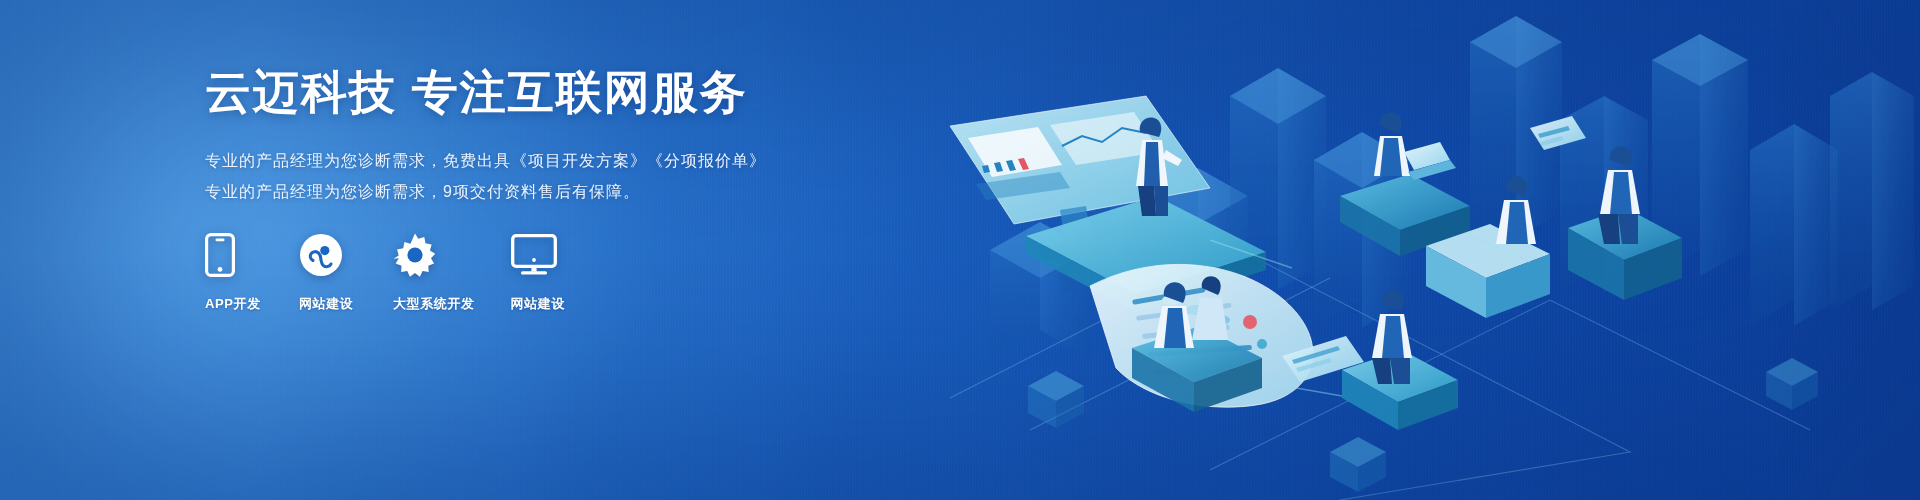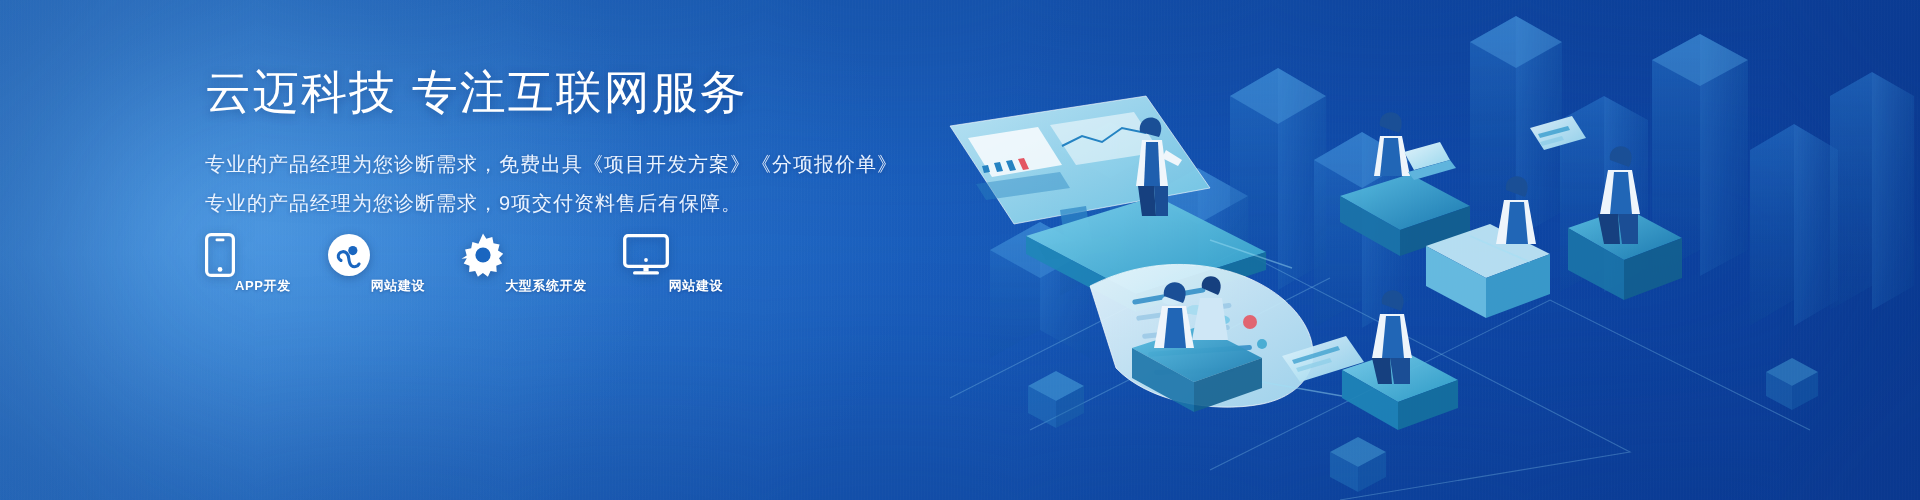--- a/index.html
+++ b/index.html
@@ -28,38 +28,38 @@
     pointer-events:none;
   }
   .vignette{
     position:absolute;inset:0;pointer-events:none;
     box-shadow:inset 0 0 200px 60px rgba(8,40,110,0.35);
   }
 
   
   .copy{position:absolute;left:205px;top:64px;width:760px;z-index:6;}
   .headline{
-    font-size:46px;font-weight:normal;color:#ffffff;letter-spacing:2px;
+    font-size:46px;font-weight:bold;color:#ffffff;letter-spacing:2px;
     line-height:1.25;margin:0 0 24px 0;white-space:nowrap;
     text-shadow:0 2px 10px rgba(6,35,95,0.35);
   }
   .sub-line{
-    font-size:20px;color:#eaf3ff;line-height:1.85;letter-spacing:1px;
+    font-size:16px;color:#eaf3ff;line-height:1.85;letter-spacing:1px;
     margin:0;white-space:nowrap;font-weight:normal;
     text-shadow:0 1px 4px rgba(6,35,95,0.30);
   }
   .sub-line + .sub-line{margin-top:2px;}
 
   
   .services{
     position:absolute;left:205px;top:232px;display:flex;align-items:flex-end;
     gap:36px;z-index:6;
   }
   .service{
-    display:flex;align-items:flex-end;width:auto;min-width:58px;
+    display:flex;flex-direction:column;align-items:flex-start;width:auto;min-width:58px;
     cursor:pointer;
   }
   .svc-icon{
     height:46px;display:flex;align-items:center;justify-content:center;
     margin-bottom:17px;
   }
   .svc-icon svg{display:block;filter:drop-shadow(0 2px 5px rgba(5,30,85,0.32));}
   .svc-label{
     font-size:13px;color:#ffffff;font-weight:bold;letter-spacing:.6px;white-space:nowrap;
     text-shadow:0 1px 3px rgba(6,35,95,0.35);

